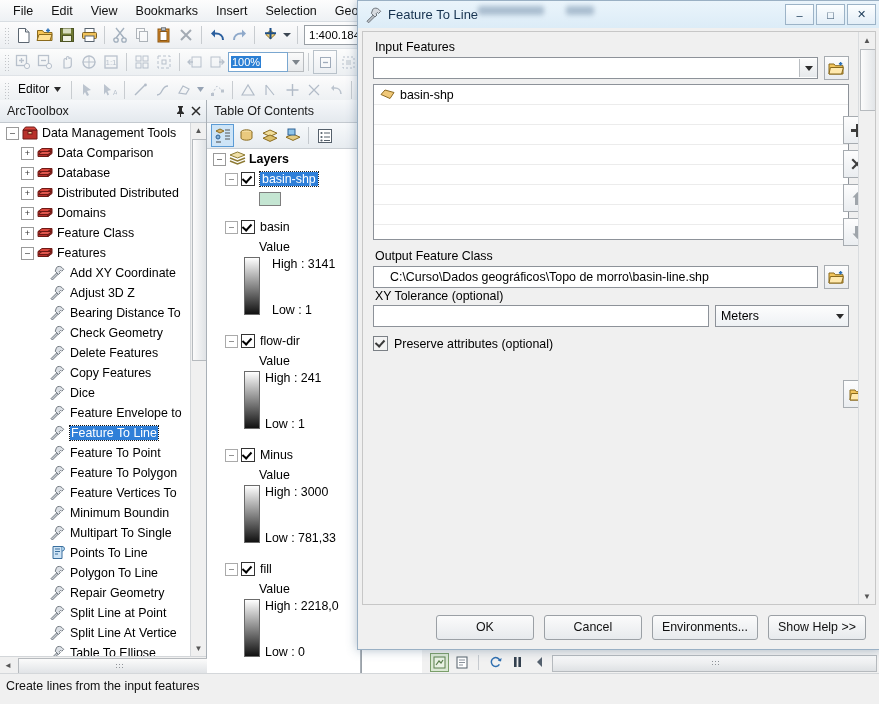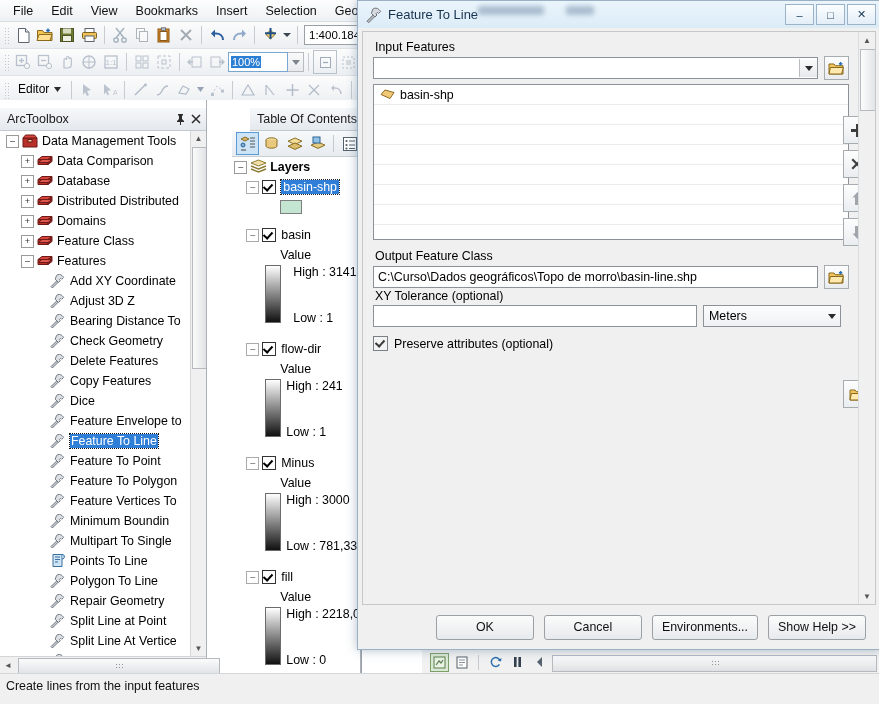--- a/index.html
+++ b/index.html
@@ -37,21 +37,21 @@
   .editorbtn{font-size:12px;padding:0 6px;height:19px;line-height:19px;display:flex;align-items:center;gap:5px;}
 
   
   .body{position:absolute;top:100px;left:0;right:0;bottom:30px;display:flex;}
 
   
   .tbx{width:206px;display:flex;flex-direction:column;background:#fff;
        border-right:1px solid #a9b0b7;}
   .panelhdr{height:22px;background:linear-gradient(#f6f8fa,#e4e9ee);
     border-bottom:1px solid #c3c9cf;display:flex;align-items:center;padding:0 3px 0 7px;
-    font-size:12.5px;color:#1a1a1a;margin-top:8px;}
+    font-size:12.5px;color:#1a1a1a;}
   .panelhdr .ttl{flex:1;}
   .pin,.xc{width:15px;height:15px;display:flex;align-items:center;justify-content:center;
     font-size:12px;color:#2b2b2b;}
   .tree{flex:1;overflow:hidden;position:relative;background:#fff;font-size:12.4px;}
   .tnode{display:flex;align-items:center;height:20px;white-space:nowrap;position:relative;}
   .ind{display:inline-block;height:20px;flex:none;}
   .exp{width:11px;height:11px;border:1px solid #9a9a9a;background:#fff;
     display:flex;align-items:center;justify-content:center;font-size:9px;line-height:9px;
     color:#333;margin-right:3px;flex:none;font-family:"Liberation Sans",sans-serif;}
   .dots{width:11px;height:20px;margin-right:3px;flex:none;
@@ -66,21 +66,21 @@
   .htrack{flex:1;height:15px;background:#f0f0f0;position:relative;}
   .hthumb{position:absolute;left:2px;top:0;width:200px;height:15px;
      background:linear-gradient(#fbfbfb,#dfe2e5);border:1px solid #b6babe;}
   .vscroll{position:absolute;right:0;top:0;bottom:0;width:15px;background:#f0f0f0;
      border-left:1px solid #d5d8db;}
   .varrow{height:15px;display:flex;align-items:center;justify-content:center;font-size:8px;color:#555;}
   .vthumb{position:absolute;left:1px;width:13px;
      background:linear-gradient(90deg,#fbfbfb,#e0e3e6);border:1px solid #b6babe;}
 
   
-  .toc{width:153px;display:flex;flex-direction:column;background:#fff;border-right:1px solid #a9b0b7;align-items:flex-end;}
+  .toc{width:153px;display:flex;flex-direction:column;background:#fff;border-right:1px solid #a9b0b7;}
   .toctb{height:25px;background:linear-gradient(#f7f9fb,#e7ecf0);border-bottom:1px solid #c9ced3;
     display:flex;align-items:center;padding-left:4px;gap:2px;}
   .tocbtn{width:21px;height:21px;display:flex;align-items:center;justify-content:center;}
   .tocbtn.active{background:#cde4f7;border:1px solid #5b9bd5;}
   .toclist{flex:1;overflow:hidden;position:relative;font-size:12.4px;background:#fff;}
   .tocrow{display:flex;align-items:center;height:20px;white-space:nowrap;}
   .cbx{width:12px;height:12px;border:1px solid #333;background:#fff;margin-right:5px;flex:none;
     position:relative;}
   .cbx.on::after{content:"";position:absolute;left:2px;top:1px;width:4px;height:7px;
     border:solid #000;border-width:0 2px 2px 0;transform:rotate(42deg);}
@@ -122,21 +122,21 @@
     background:#9fb4c8;filter:blur(2.6px);opacity:.85;}
   .wbtns{position:absolute;right:4px;top:3px;display:flex;gap:2px;}
   .wb{width:27px;height:19px;border:1px solid #9cb3c7;background:linear-gradient(#fcfeff,#e3eef7);
     display:flex;align-items:center;justify-content:center;font-size:11px;color:#22415e;}
   .dlgbody{flex:1;margin:3px 4px 0 4px;border:1px solid #c7c7c7;background:#f0f0f0;
     position:relative;overflow:hidden;}
   .dlgcontent{padding:6px 26px 0 10px;}
   .flabel{font-size:12.4px;color:#000;margin:2px 0 2px 2px;}
   .inrow{display:flex;align-items:center;gap:6px;}
   .txtin{flex:1;height:20px;border:1px solid #8d9299;background:#fff;font-size:12.4px;
-    line-height:20px;padding-left:4px;color:#000;overflow:hidden;white-space:nowrap;}
+    line-height:20px;padding-left:16px;color:#000;overflow:hidden;white-space:nowrap;}
   .combo{flex:1;height:20px;border:1px solid #8d9299;background:#fff;display:flex;align-items:center;}
   .combo .val{flex:1;font-size:12.4px;padding-left:4px;color:#000;}
   .combo .arw{width:17px;height:18px;background:linear-gradient(#fbfbfb,#e6e9ec);
     border-left:1px solid #b9bdc1;display:flex;align-items:center;justify-content:center;}
   .folderbtn{width:23px;height:22px;border:1px solid #a7acb1;background:linear-gradient(#fdfdfd,#e9ecef);
     display:flex;align-items:center;justify-content:center;}
   .listbox{height:154px;border:1px solid #8d9299;background:#fff;margin-top:4px;position:relative;
     overflow:hidden;}
   .lbrow{height:19px;border-bottom:1px solid #ececec;display:flex;align-items:center;padding-left:6px;
     font-size:12.4px;gap:5px;}

